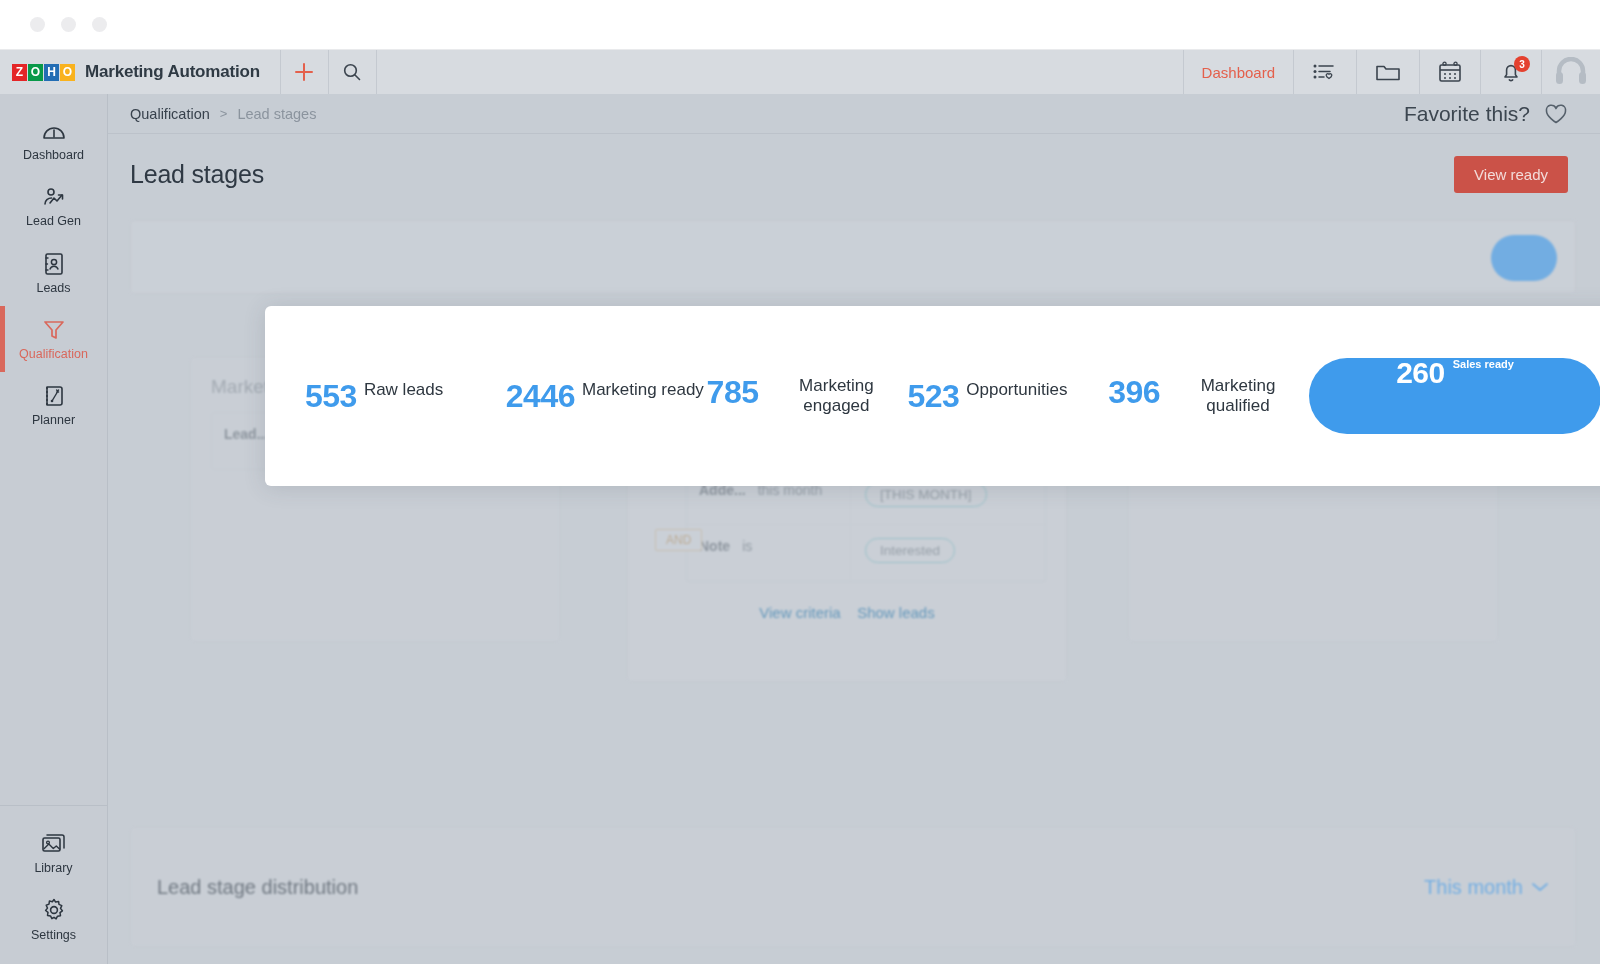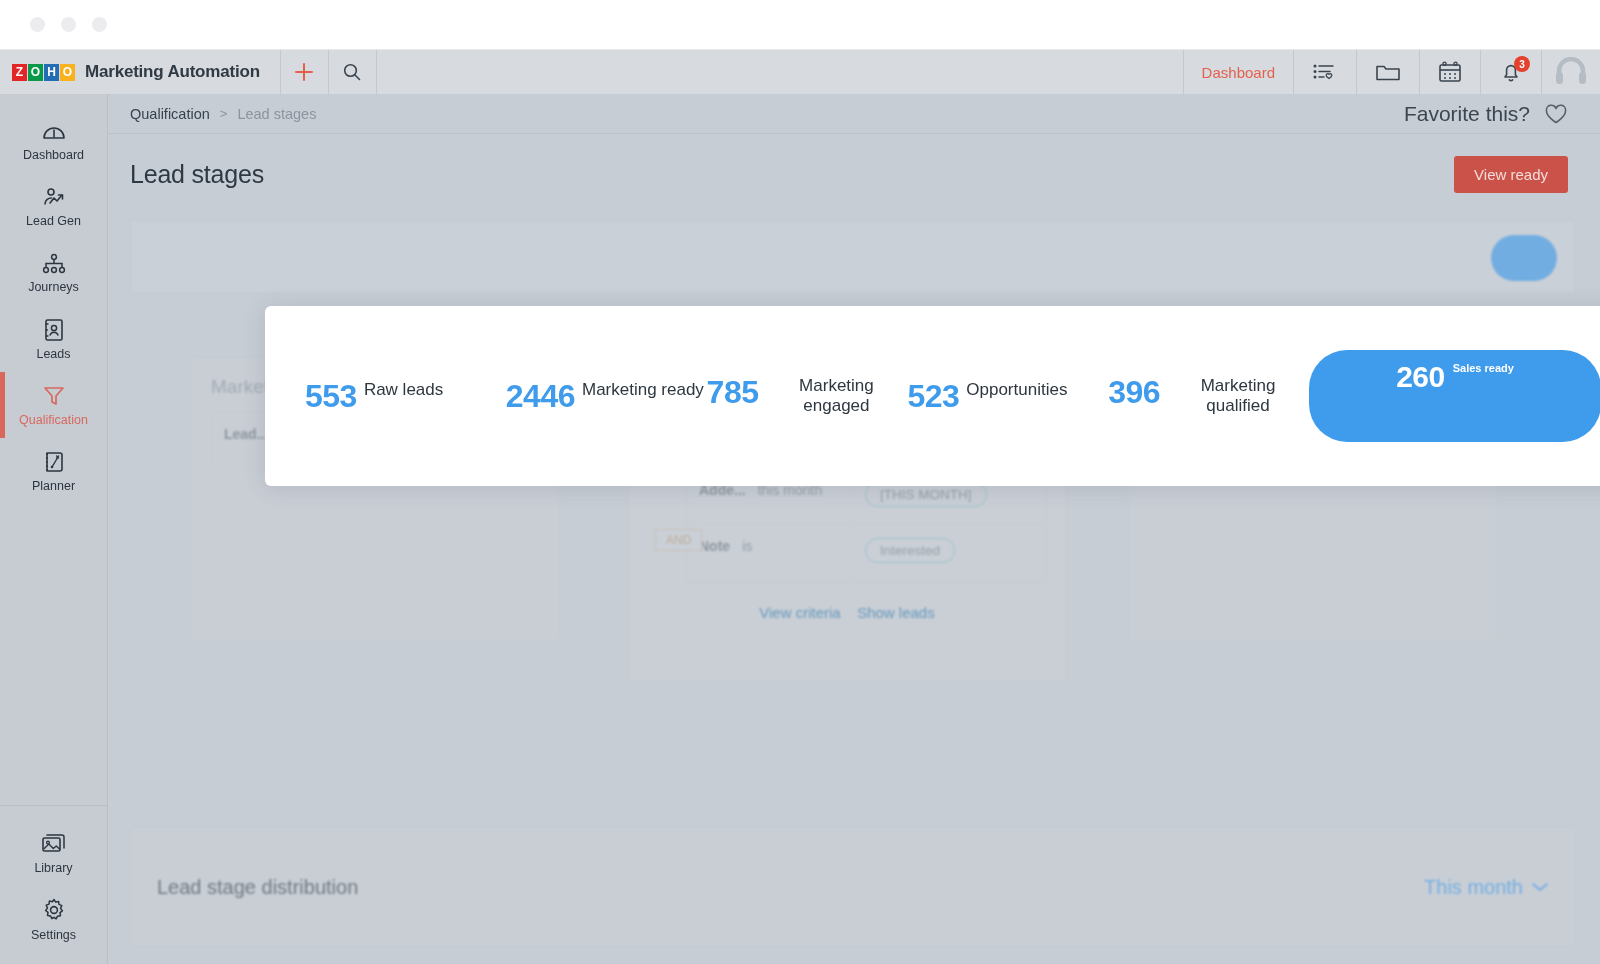--- a/index.html
+++ b/index.html
@@ -148,22 +148,22 @@
     box-shadow:0 2px 22px rgba(60,72,88,0.16);
     display:flex; align-items:center; padding:0 40px;
   }
   .stage-item {
     flex:1; text-align:center; display:flex; flex-direction:row;
     align-items:flex-start; gap:7px; cursor:pointer;
   }
   .stage-num { font-size:32px; color:#3f9bec; font-weight:bold; line-height:1; letter-spacing:-0.5px;}
   .stage-lbl { font-size:17px; color:#2e3740; }
   .stage-item.sel {
-    background:#3f9bec; border-radius:38px; flex:0 0 292px; height:92px;
-    justify-content:center; gap:8px; padding:12px 10px;
+    background:#3f9bec; border-radius:38px; flex:0 0 292px; height:76px;
+    justify-content:center; gap:8px; padding:0 10px;
   }
   .stage-item.sel .stage-num { color:#ffffff; font-size:30px; }
   .stage-item.sel .stage-lbl { color:#ffffff; font-weight:bold; font-size:11px; }
 
   svg { display:block; }
 </style>
 </head>
 <body>
 
 <div class="window-bar">
@@ -280,32 +280,20 @@
               <circle cx="10" cy="5" r="3" fill="none" stroke="#2d3640" stroke-width="1.6"></circle>
               <path d="M4 17c0-3.5 3-6 6.5-6" fill="none" stroke="#2d3640" stroke-width="1.6" stroke-linecap="round"></path>
               <path d="M9 16l4-5 3 3 5-6" fill="none" stroke="#2d3640" stroke-width="1.6" stroke-linejoin="round" stroke-linecap="round"></path>
               <path d="M17.5 8h4v4" fill="none" stroke="#2d3640" stroke-width="1.6" stroke-linecap="round" stroke-linejoin="round"></path>
             </svg>
           </span>
         <span class="lbl">Lead Gen</span>
       </div>
 
 
-      <div class="side-item">
-        <span>
-        <svg width="28" height="22" viewBox="0 0 28 22">
-              <circle cx="14" cy="4" r="2.4" fill="none" stroke="#2d3640" stroke-width="1.5"></circle>
-              <circle cx="6" cy="17" r="2.4" fill="none" stroke="#2d3640" stroke-width="1.5"></circle>
-              <circle cx="14" cy="17" r="2.4" fill="none" stroke="#2d3640" stroke-width="1.5"></circle>
-              <circle cx="22" cy="17" r="2.4" fill="none" stroke="#2d3640" stroke-width="1.5"></circle>
-              <path d="M14 6.5v4M6 14.5v-4h16v4" fill="none" stroke="#2d3640" stroke-width="1.5"></path>
-            </svg>
-          </span>
-        <span class="lbl">Journeys</span>
-      </div>
 
       <div class="side-item">
         <span>
         <svg width="24" height="24" viewBox="0 0 24 24">
               <rect x="4" y="2" width="16" height="20" rx="1.5" fill="none" stroke="#2d3640" stroke-width="1.6"></rect>
               <circle cx="12" cy="10" r="2.6" fill="none" stroke="#2d3640" stroke-width="1.5"></circle>
               <path d="M7.8 17.5c.7-2.2 2.3-3.3 4.2-3.3s3.5 1.1 4.2 3.3" fill="none" stroke="#2d3640" stroke-width="1.5"></path>
               <path d="M4 6h2M4 12h1.5M4 18h2" stroke="#2d3640" stroke-width="1.4" stroke-linecap="round"></path>
             </svg>
           </span>

